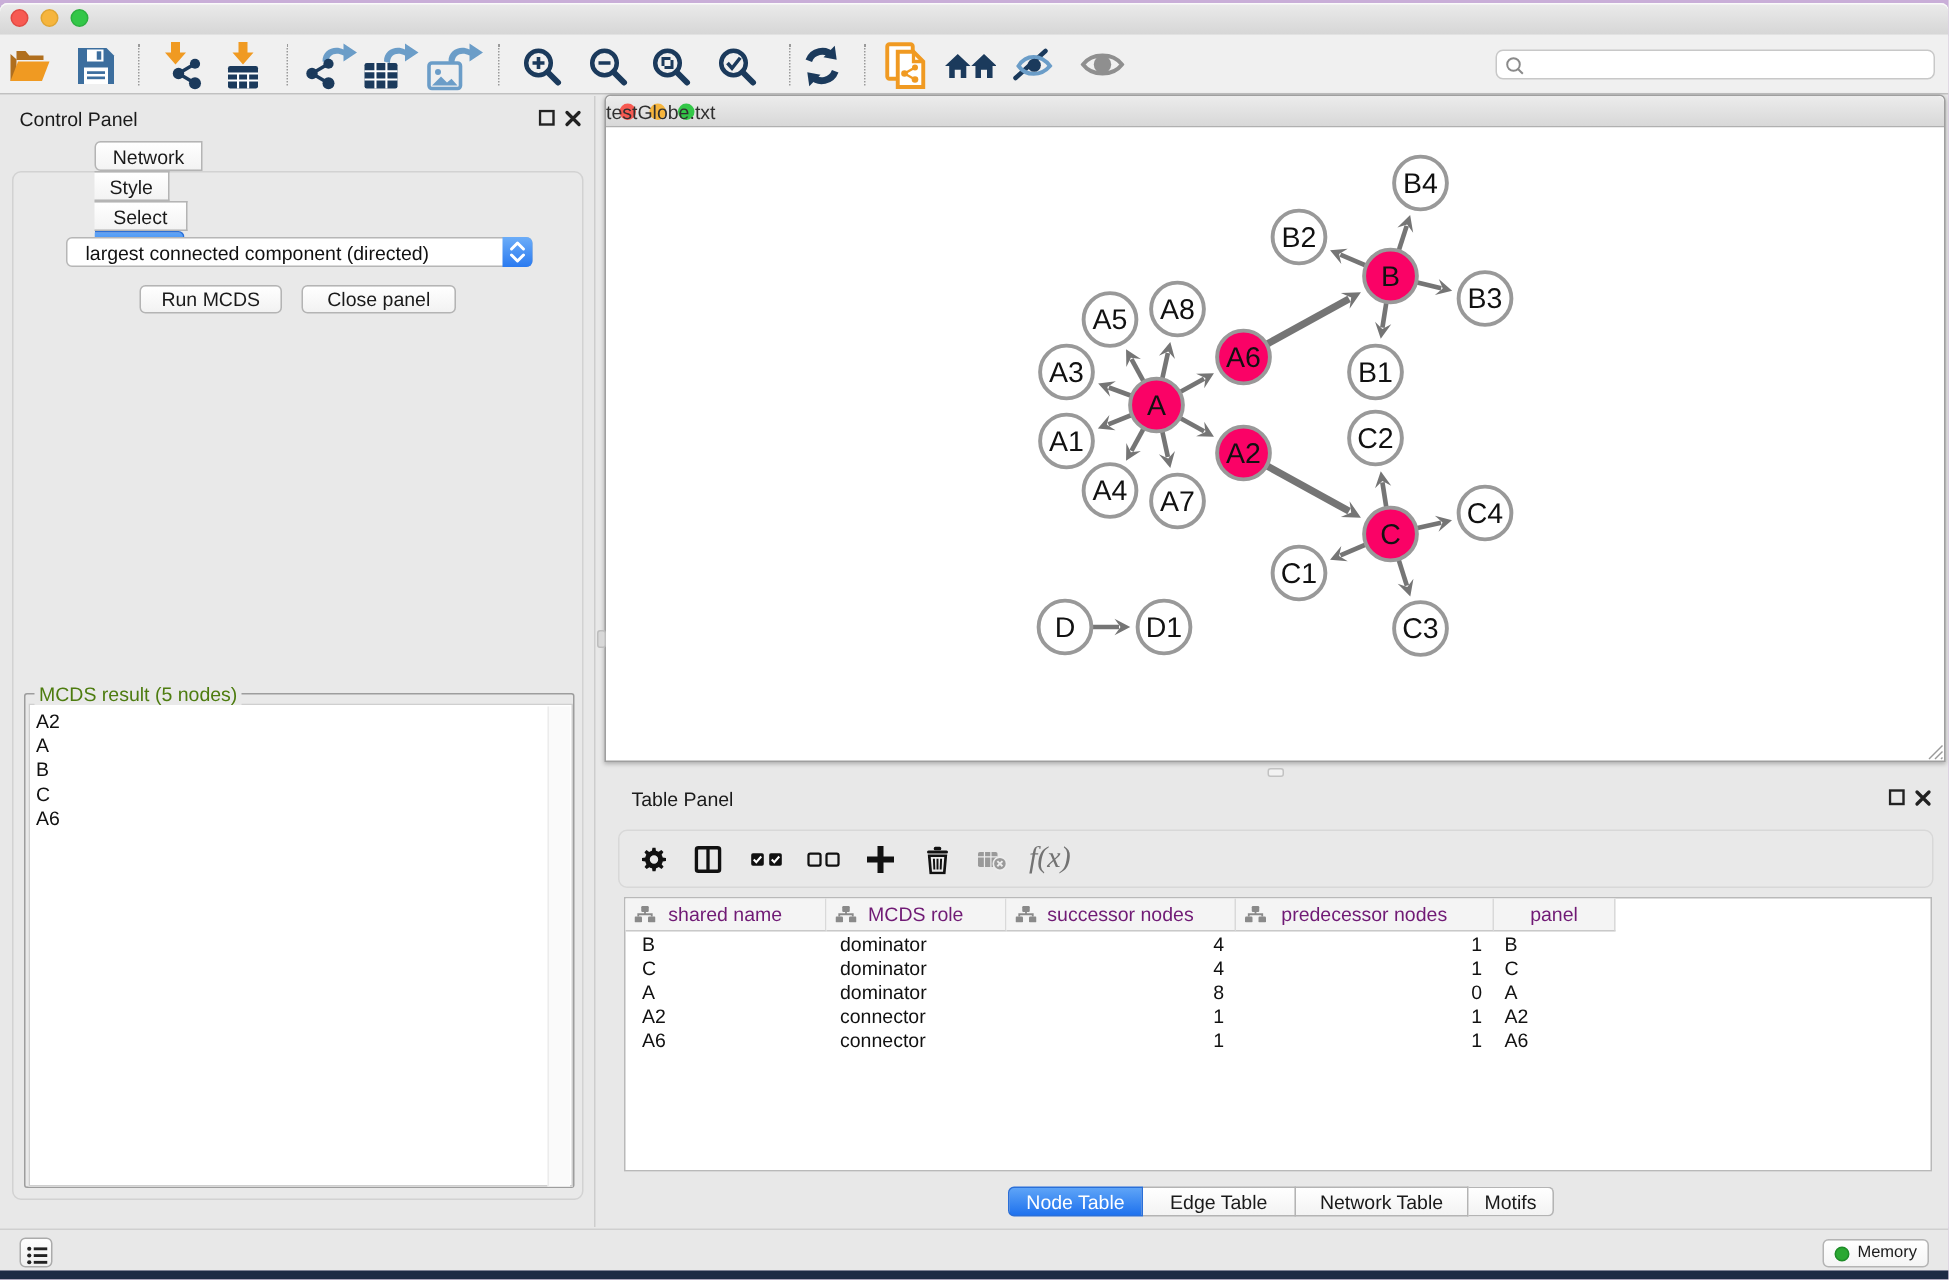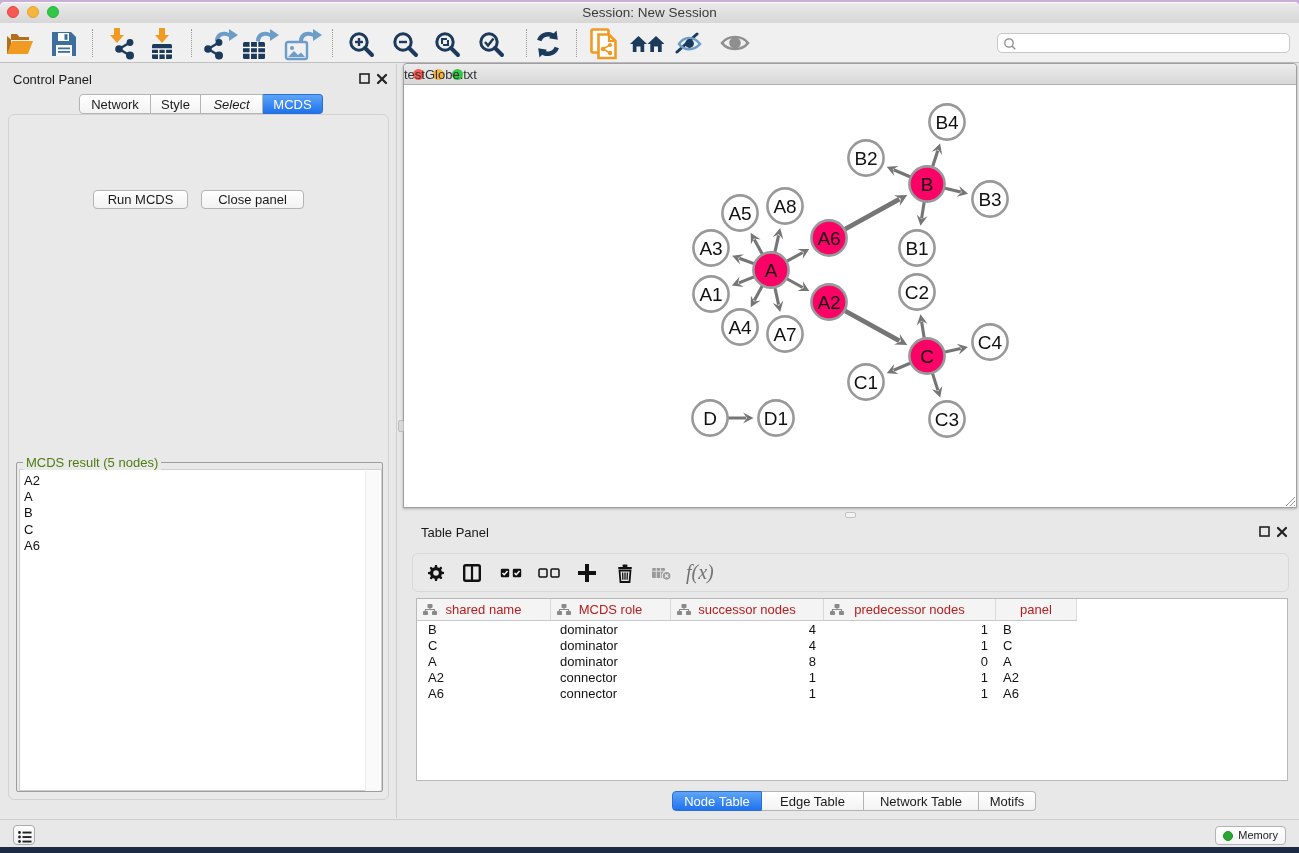--- a/index.html
+++ b/index.html
@@ -36,38 +36,37 @@
 #lscroll { position:absolute; right:1px; top:1px; width:15px; height:320px; background:#fafafa; border-left:1px solid #ececec; }
 
 #netwin { position:absolute; left:403px; top:63px; width:894px; height:445px; background:#fff; border:1px solid #9f9f9f; border-radius:4px 4px 0 0; box-shadow:0 1px 3px rgba(0,0,0,0.25); }
 #nettitle { position:absolute; left:0; top:0; width:100%; height:21px; background:linear-gradient(#ececec,#d8d8d8); border-bottom:1px solid #b0b0b0; border-radius:4px 4px 0 0; }
 #nettitle .title { position:absolute; left:0; right:0; top:3px; font-size:13px; color:#303030; }
 .tl2 { position:absolute; top:5px; width:11px; height:11px; border-radius:50%; }
 
 #tpanel { position:absolute; left:404px; top:520px; width:895px; height:298px; background:#e8e8e8; }
 #ttoolbar { position:absolute; left:8px; top:33px; width:877px; height:39px; background:#e9e9e9; border:1px solid #d8d8d8; border-radius:6px; }
 #ttable { position:absolute; left:12px; top:78px; width:872px; height:183px; background:#fff; border:1px solid #b9b9b9; }
-.th { position:absolute; top:0; height:22px; background:#f4f4f4; border-right:1px solid #d9d9d9; border-bottom:1px solid #c9c9c9; font-size:13px; color:#b91c1c; text-align:center; line-height:22px; }
+.th { position:absolute; top:0; height:22px; background:#f4f4f4; border-right:1px solid #d9d9d9; border-bottom:1px solid #c9c9c9; font-size:13px; color:#701a75; text-align:center; line-height:22px; }
 .tr { position:absolute; left:0; width:660px; height:16.2px; font-size:13px; color:#111; }
 .td { position:absolute; top:0; height:16.2px; line-height:16.2px; }
 
 #statusbar { position:absolute; left:0; top:819px; width:1299px; height:28px; background:#e8e8e8; border-top:1px solid #cfcfcf; }
 #listbtn { position:absolute; left:13px; top:5px; width:22px; height:20px; background:linear-gradient(#fdfdfd,#f0f0f0); border:1px solid #ababab; border-radius:4px; }
 #membtn { position:absolute; right:13px; top:6px; width:71px; height:19px; background:linear-gradient(#ffffff,#f4f4f4); border:1px solid #b4b4b4; border-radius:4px; font-size:11px; line-height:17px; color:#1a1a1a; text-align:right; padding-right:7px; }
 #memdot { position:absolute; left:7px; top:4px; width:10px; height:10px; border-radius:50%; background:#2aa832; border:1px solid #1e8c28; }
 #bottomstrip { position:absolute; left:0; top:847px; width:1299px; height:6px; background:#1d2a44; }
 </style>
 </head>
 <body>
 <div id="app"></div>
 <div id="titlebar">
   <div class="tl" style="left:7px; background:#f75a52; border:1px solid #e14942;"></div>
   <div class="tl" style="left:27px; background:#f6b53d; border:1px solid #e0a532;"></div>
   <div class="tl" style="left:47px; background:#33c748; border:1px solid #2cb03f;"></div>
-  <div class="title">Session: New Session</div>
 </div>
 <div id="toolbar">
 <div class="sep" style="left:92px"></div>
     <div class="sep" style="left:191px"></div>
     <div class="sep" style="left:332px"></div>
     <div class="sep" style="left:526px"></div>
     <div class="sep" style="left:576px"></div>
 <svg class="ticon" style="left:5px; top:7px" width="30" height="28" viewBox="0 0 30 28">
       <path d="M2 6 L2 24 L6 24 L6 4 L12 4 L14.5 7 L24 7 L24 10 L6.5 10" fill="#b06f1e"></path>
 <path d="M2 24 L7 11 L28 11 L23 24 Z" fill="#f09a22"></path>
@@ -218,25 +217,31 @@
 
 <div id="cpanel">
   <div class="ptitle" style="position:absolute;left:13px;top:8px;">Control Panel</div>
   <svg class="abs" style="left:359px;top:9px" width="12" height="12" viewBox="0 0 12 12">
       <rect x="1" y="1" width="9" height="9" fill="none" stroke="#222" stroke-width="1.6"></rect>
     </svg>
   <svg class="abs" style="left:376px;top:9px" width="12" height="12" viewBox="0 0 12 12">
       <path d="M2 2 L10 10 M10 2 L2 10" stroke="#222" stroke-width="2.2" stroke-linecap="round"></path>
     </svg>
   <div id="cp-tabpanel"></div>
-  <div class="segbar" style="left:79px; top:30px;">
+  <div class="segbar" style="left:63px; top:30px;flex-direction:column;">
     <div class="seg first" style="width:72px;">Network</div>
     <div class="seg" style="width:50px;">Style</div>
-    <div class="seg" style="width:62px;font-style:italic;">Select</div>
+    <div class="seg" style="width:62px;">Select</div>
     <div class="seg sel last" style="width:60px;">MCDS</div>
+  </div>
+  <div id="dropdown">largest connected component (directed)
+    <div id="dropbtn"><svg width="20" height="20" viewBox="0 0 20 20">
+          <path d="M6 8 L10 4 L14 8" fill="none" stroke="#fff" stroke-width="2" stroke-linecap="round" stroke-linejoin="round"></path>
+          <path d="M6 12 L10 16 L14 12" fill="none" stroke="#fff" stroke-width="2" stroke-linecap="round" stroke-linejoin="round"></path>
+        </svg></div>
   </div>
   <div class="btn" style="left:93px; width:95px;">Run MCDS</div>
   <div class="btn" style="left:201px; width:103px;">Close panel</div>
   <div id="groupbox">
     <div id="listbox">
       <div class="li" style="margin-top:3px;">A2</div>
         <div class="li">A</div>
         <div class="li">B</div>
         <div class="li">C</div>
         <div class="li">A6</div>

